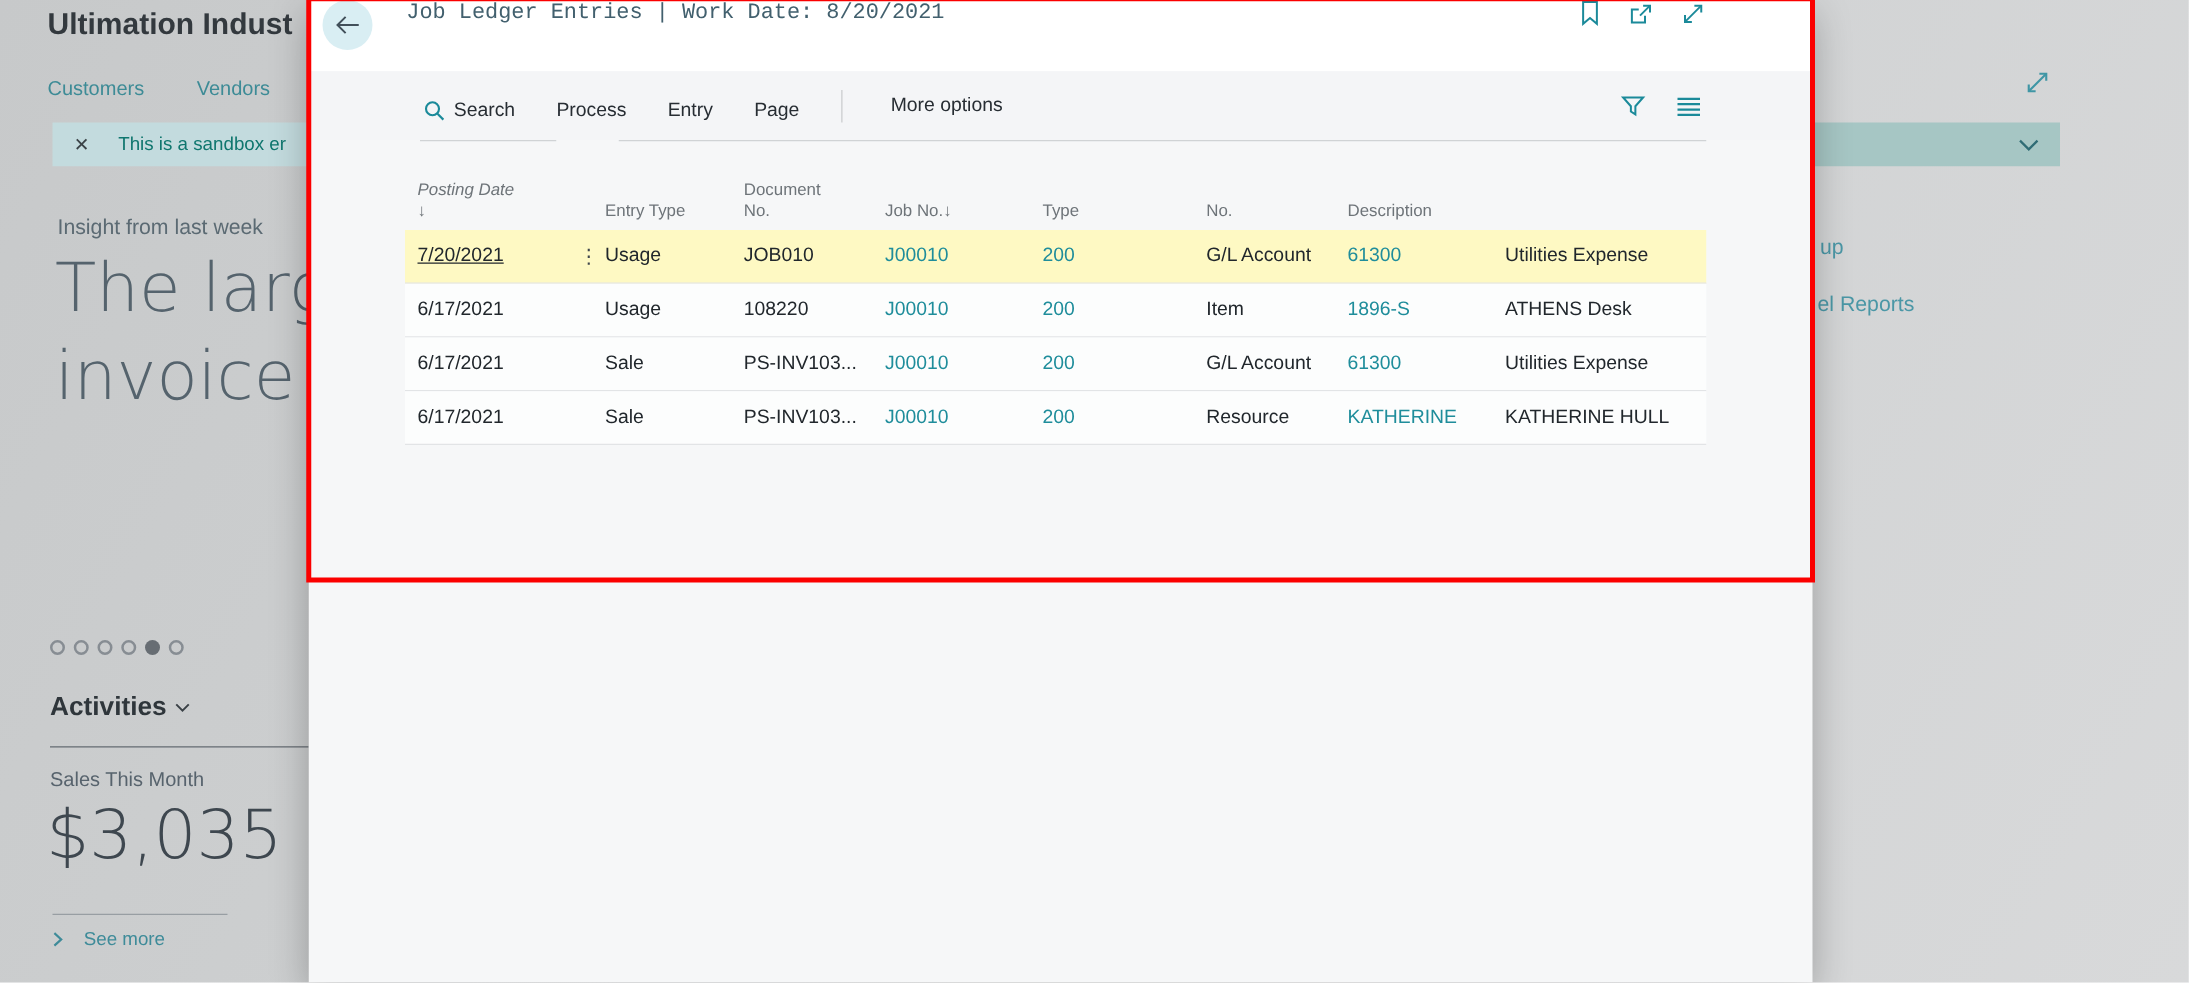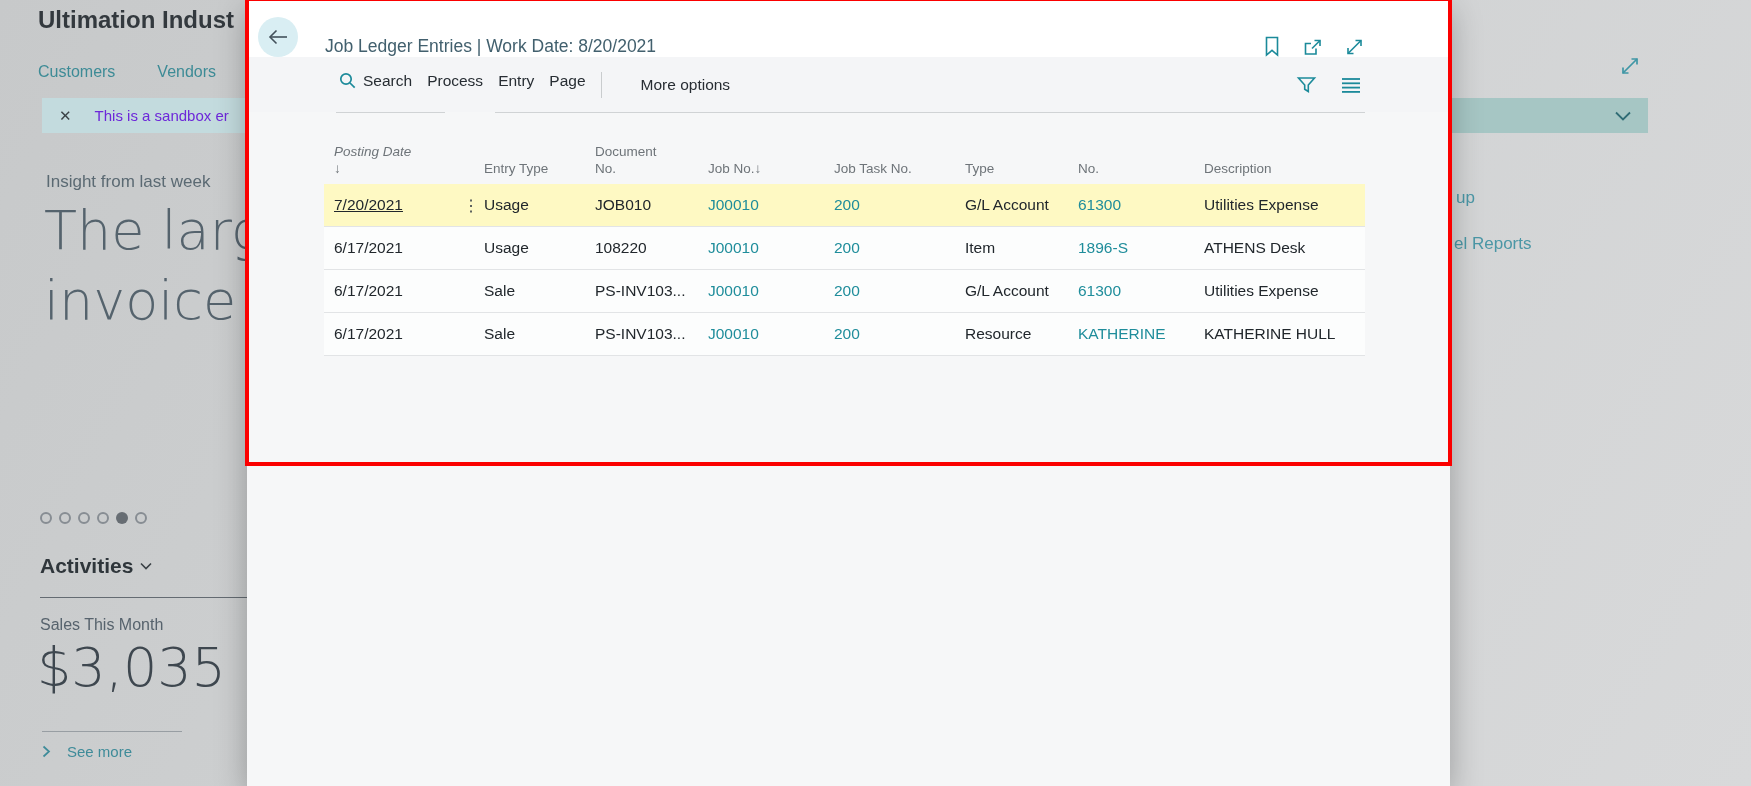--- a/index.html
+++ b/index.html
@@ -9,21 +9,21 @@
     background:linear-gradient(120deg,#c7c9ca 0%,#cfd1d2 45%,#d8d9da 100%);
   }
   .abs{position:absolute;}
 
   
   .left-pane{left:0;top:0;width:247px;height:786px;overflow:hidden;}
   .company{left:38px;top:6px;font-size:24px;font-weight:600;color:#33393e;white-space:nowrap;}
   .tabs{left:38px;top:63px;display:flex;gap:42px;font-size:16px;color:#3d8b96;white-space:nowrap;}
   .banner-left{left:42px;right:0;top:98px;height:35px;background:#c3dbde;display:flex;align-items:center;padding-left:17px;gap:23px;white-space:nowrap;}
   .banner-left .x{font-size:15px;color:#3b4347;}
-  .banner-left .txt{font-size:15px;color:#6d28d9;}
+  .banner-left .txt{font-size:15px;color:#0f766e;}
   .eyebrow{left:46px;top:172px;font-size:17px;color:#5b6a73;white-space:nowrap;text-align:right;}
   .headline{left:44px;top:196px;font-size:54px;font-weight:200;line-height:70px;color:#55636d;
     font-family:"DejaVu Sans","Liberation Sans",sans-serif;white-space:nowrap;}
   .dots{left:40px;top:512px;display:flex;gap:7px;align-items:center;}
   .dot{width:12px;height:12px;border-radius:50%;border:2px solid #878d93;box-sizing:border-box;}
   .dot.active{border:none;background:#676d73;}
   .activities{left:40px;top:554px;font-size:21px;font-weight:700;color:#2f363b;display:flex;align-items:center;gap:6px;white-space:nowrap;}
   .div1{left:40px;right:0;top:597px;height:1px;background:#646b72;}
   .sales-label{left:40px;top:616px;font-size:16px;color:#57636d;white-space:nowrap;}
   .sales-value{left:37px;top:636px;font-size:54px;font-weight:200;color:#3e474f;font-family:"DejaVu Sans","Liberation Sans",sans-serif;white-space:nowrap;}
@@ -32,26 +32,26 @@
 
   
   .right-pane{left:1450px;top:0;width:301px;height:786px;overflow:hidden;}
   .expand-bd{left:168px;top:54px;}
   .banner-right{left:2px;width:196px;top:98px;height:35px;background:#a6c6c4;display:flex;align-items:center;justify-content:flex-end;padding-right:16px;box-sizing:border-box;}
   .link-up{left:6px;top:188px;font-size:17px;color:#4b97a6;white-space:nowrap;}
   .link-reports{left:4px;top:234px;font-size:17px;color:#4b97a6;white-space:nowrap;}
 
   
   .modal{left:247px;top:0;width:1203px;height:786px;background:#f6f7f8;box-shadow:0 10px 30px rgba(0,0,0,.28);}
-  .m-header{height:57px;background:#fff;display:flex;align-items:flex-end;padding-left:11px;}
+  .m-header{height:57px;background:#fff;display:flex;align-items:flex-start;padding-left:11px;font-family:Liberation Mono, monospace;}
   .back-circle{width:40px;height:40px;border-radius:50%;background:#d9eef3;display:flex;align-items:center;justify-content:center;flex:none;}
   .m-title{margin-left:27px;font-size:17.5px;color:#42606e;white-space:nowrap;}
   .m-icons{margin-left:auto;display:flex;gap:21px;padding-right:85px;align-items:center;}
   .m-toolbar{height:55px;background:#f4f5f7;display:flex;align-items:center;padding-left:92px;font-size:15.5px;color:#272d33;}
-  .tb-group{display:flex;align-items:flex-start;gap:15px;}
+  .tb-group{display:flex;align-items:flex-end;gap:33px;}
   .tb-search{display:flex;align-items:center;gap:7px;}
   .tb-item{white-space:nowrap;cursor:default;}
   .tb-div{width:1px;height:26px;background:#c9ccce;}
   .tb-more{margin-left:39px;white-space:nowrap;}
   .tb-right{margin-left:auto;display:flex;gap:23px;padding-right:88px;align-items:center;}
 
   .tline1{left:89px;top:112px;width:109px;height:1px;background:#d0d3d5;}
   .tline2{left:248px;top:112px;width:870px;height:1px;background:#d0d3d5;}
 
   .table{left:77px;top:112px;width:1041px;}
@@ -200,23 +200,20 @@
         <div class="th col2">
           <div>Entry Type</div>
         </div>
         <div class="th col3">
           <div>Document</div>
           <div>No.</div>
         </div>
         <div class="th col4">
           <div>Job No.↓</div>
         </div>
-        <div class="th col5">
-          <div>Job Task No.</div>
-        </div>
         <div class="th col6">
           <div>Type</div>
         </div>
         <div class="th col7">
           <div>No.</div>
         </div>
         <div class="th col8">
           <div>Description</div>
         </div>
       </div>

